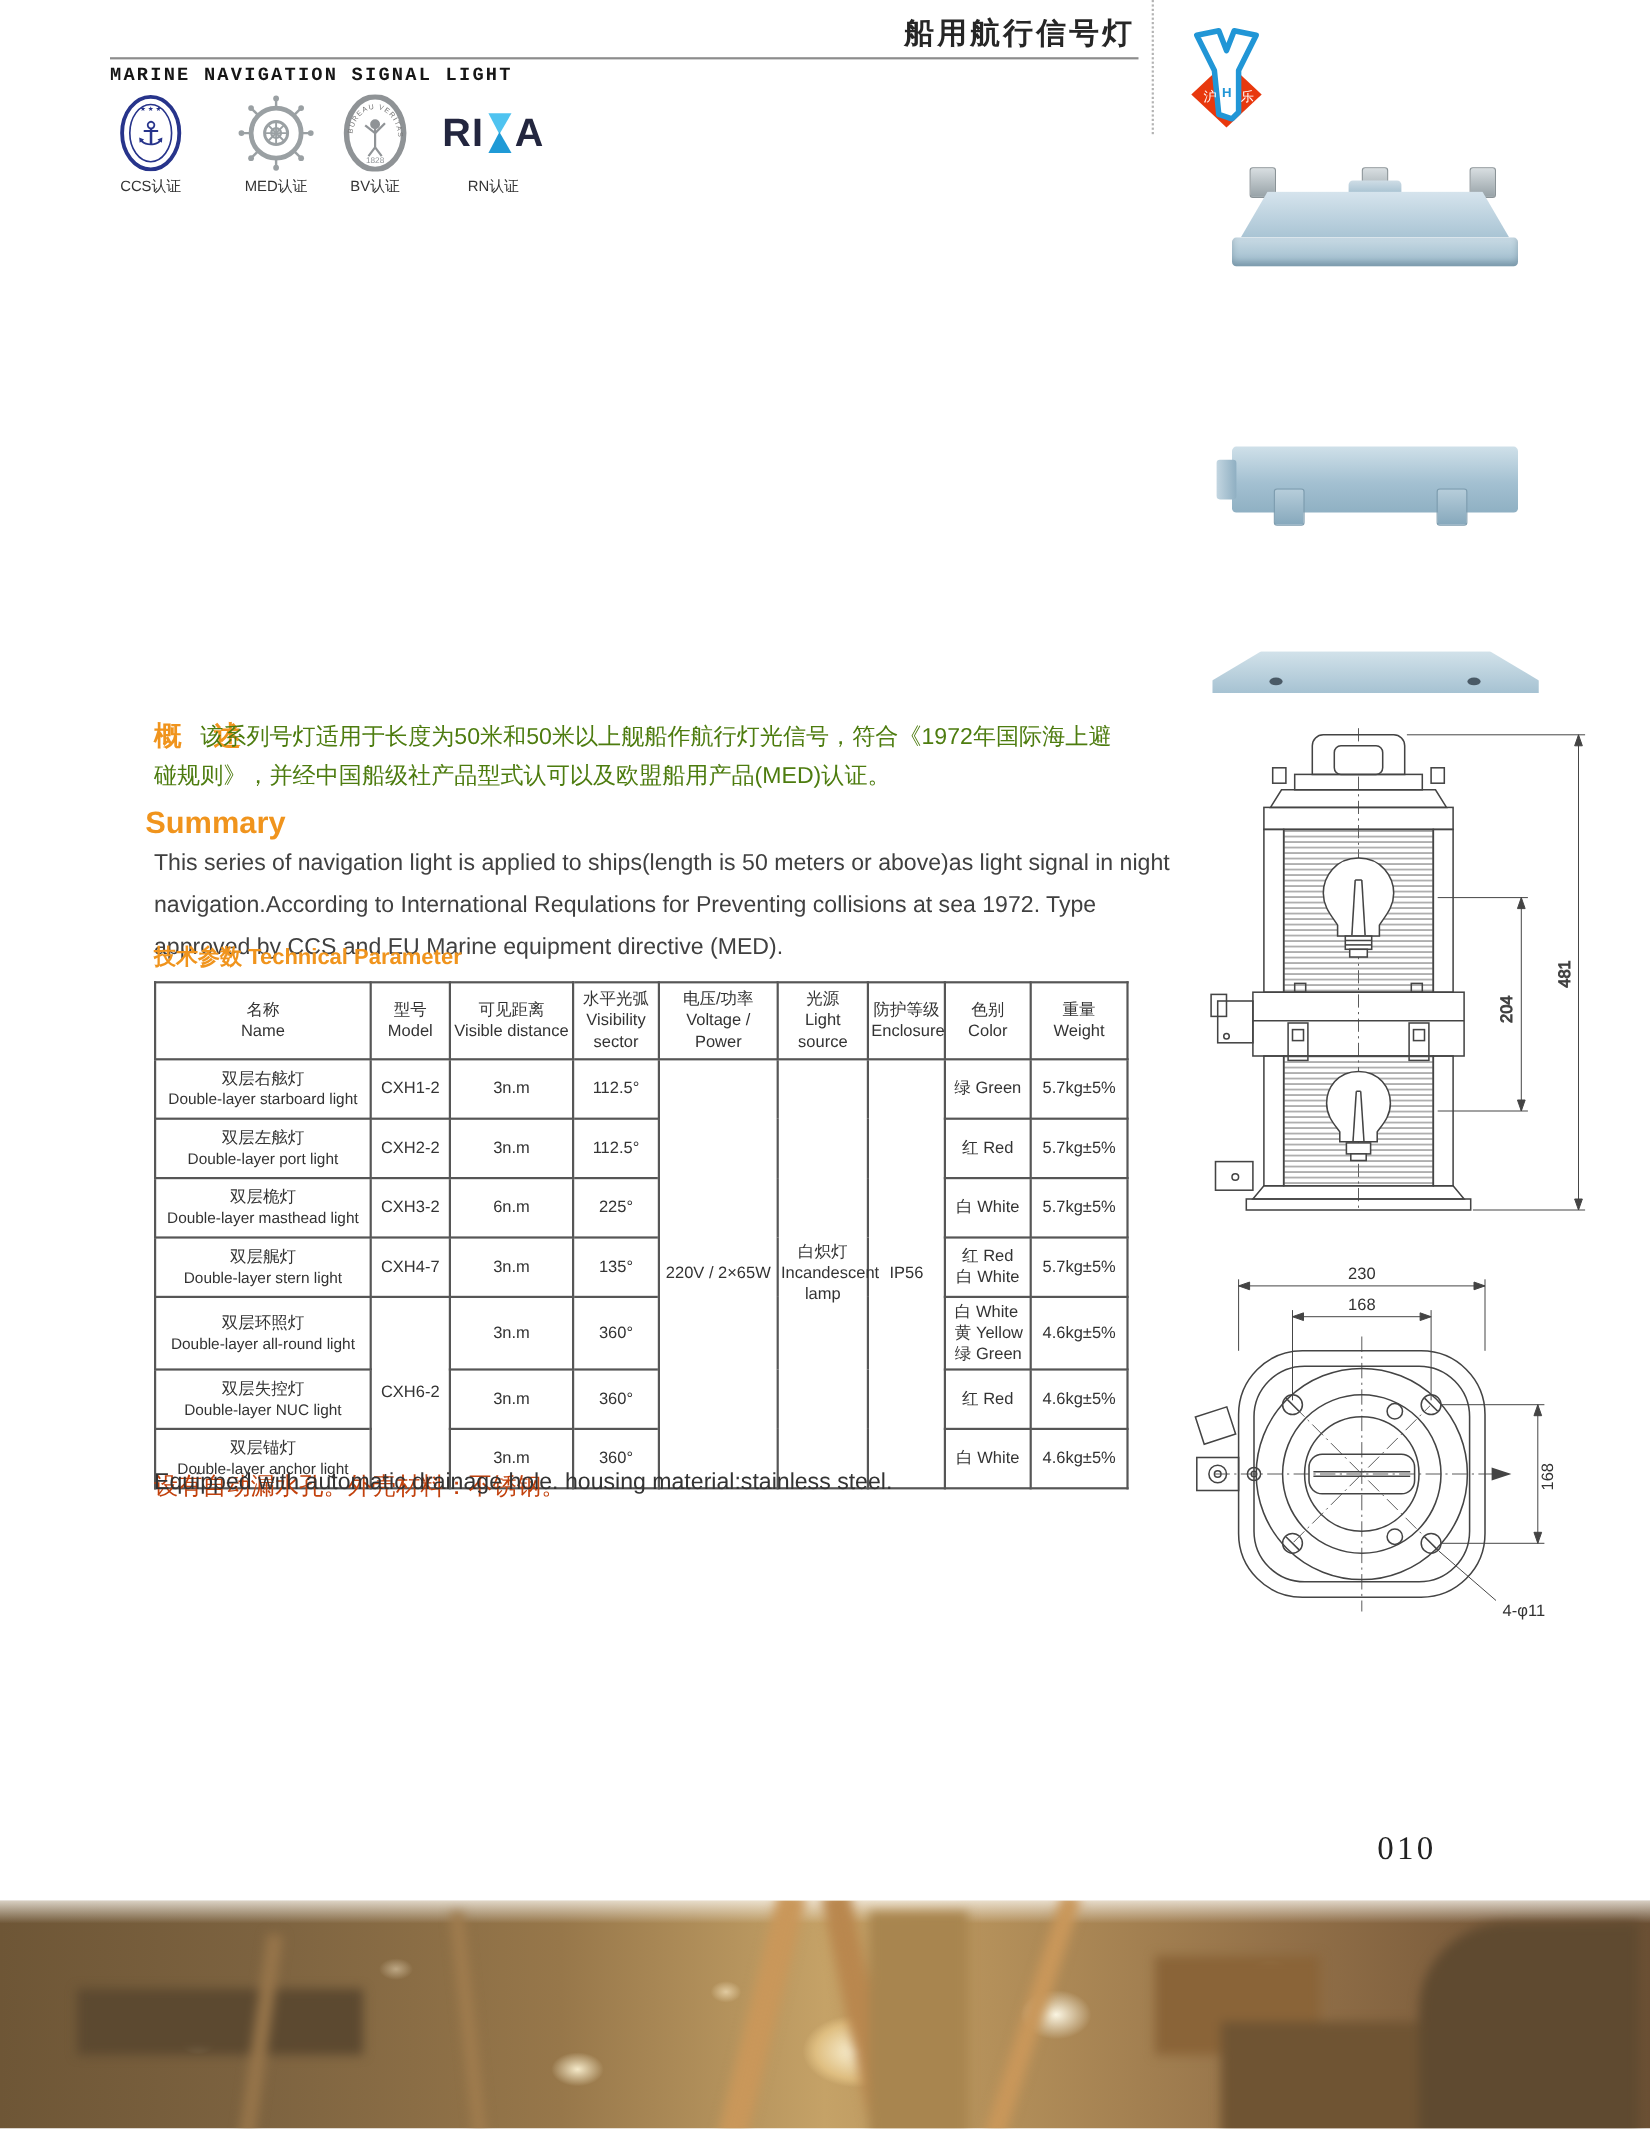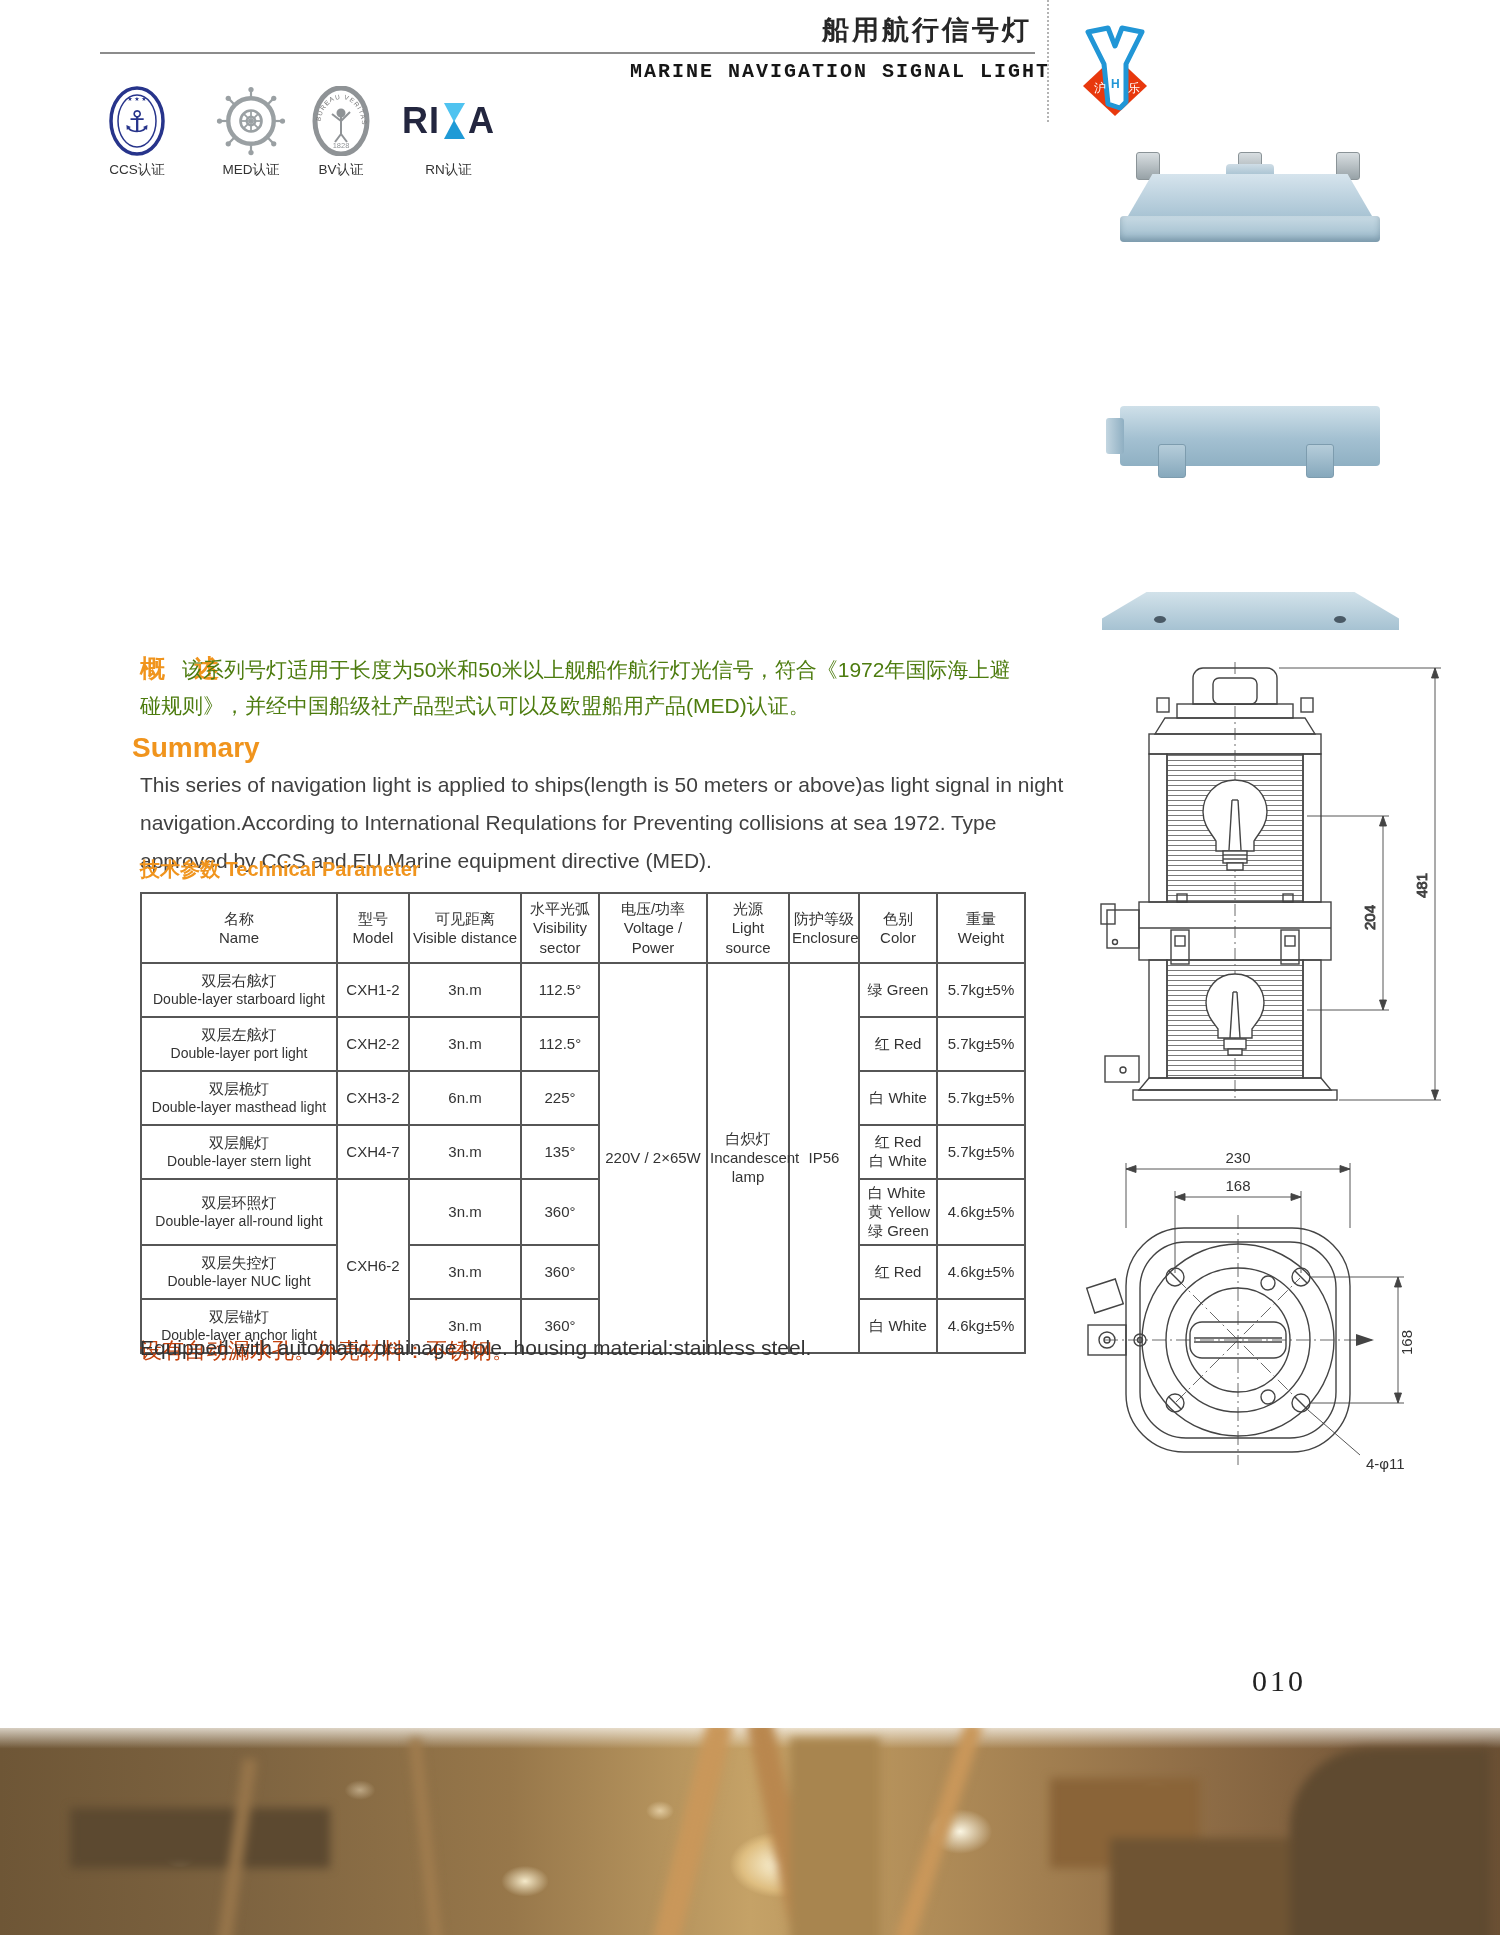--- a/index.html
+++ b/index.html
@@ -4,21 +4,21 @@
 <style>
   html,body{margin:0;padding:0;background:#fff;}
   body{width:1500px;height:1935px;position:relative;overflow:hidden;
        font-family:"Liberation Sans","DejaVu Sans",sans-serif;color:#333;}
   .abs{position:absolute;}
 
   
   .hdr-zh{left:100px;top:12px;width:932px;text-align:right;font-size:27px;font-weight:bold;
           color:#262626;letter-spacing:3px;}
   .hdr-rule{left:100px;top:52px;width:935px;height:2px;background:#8c8c8c;}
-  .hdr-en{left:118px;top:60px;width:932px;text-align:right;font-size:20px;font-weight:bold;
+  .hdr-en{left:100px;top:60px;width:932px;font-size:17px;font-weight:bold;
           color:#161616;letter-spacing:2px;font-family:"Liberation Mono","DejaVu Sans Mono",monospace;}
   .hdr-dots{left:1047px;top:0;height:122px;width:0;border-left:2px dotted #b3b3b3;}
 
   
   .cert{display:flex;flex-direction:column;align-items:center;top:86px;}
   .cert .icon-box{height:70px;display:flex;align-items:center;justify-content:center;}
   .cert-label{font-size:13.5px;color:#333;margin-top:5px;}
   .rina-word{display:flex;align-items:center;font-weight:bold;font-size:36px;color:#23263f;letter-spacing:1px;}
 
   

